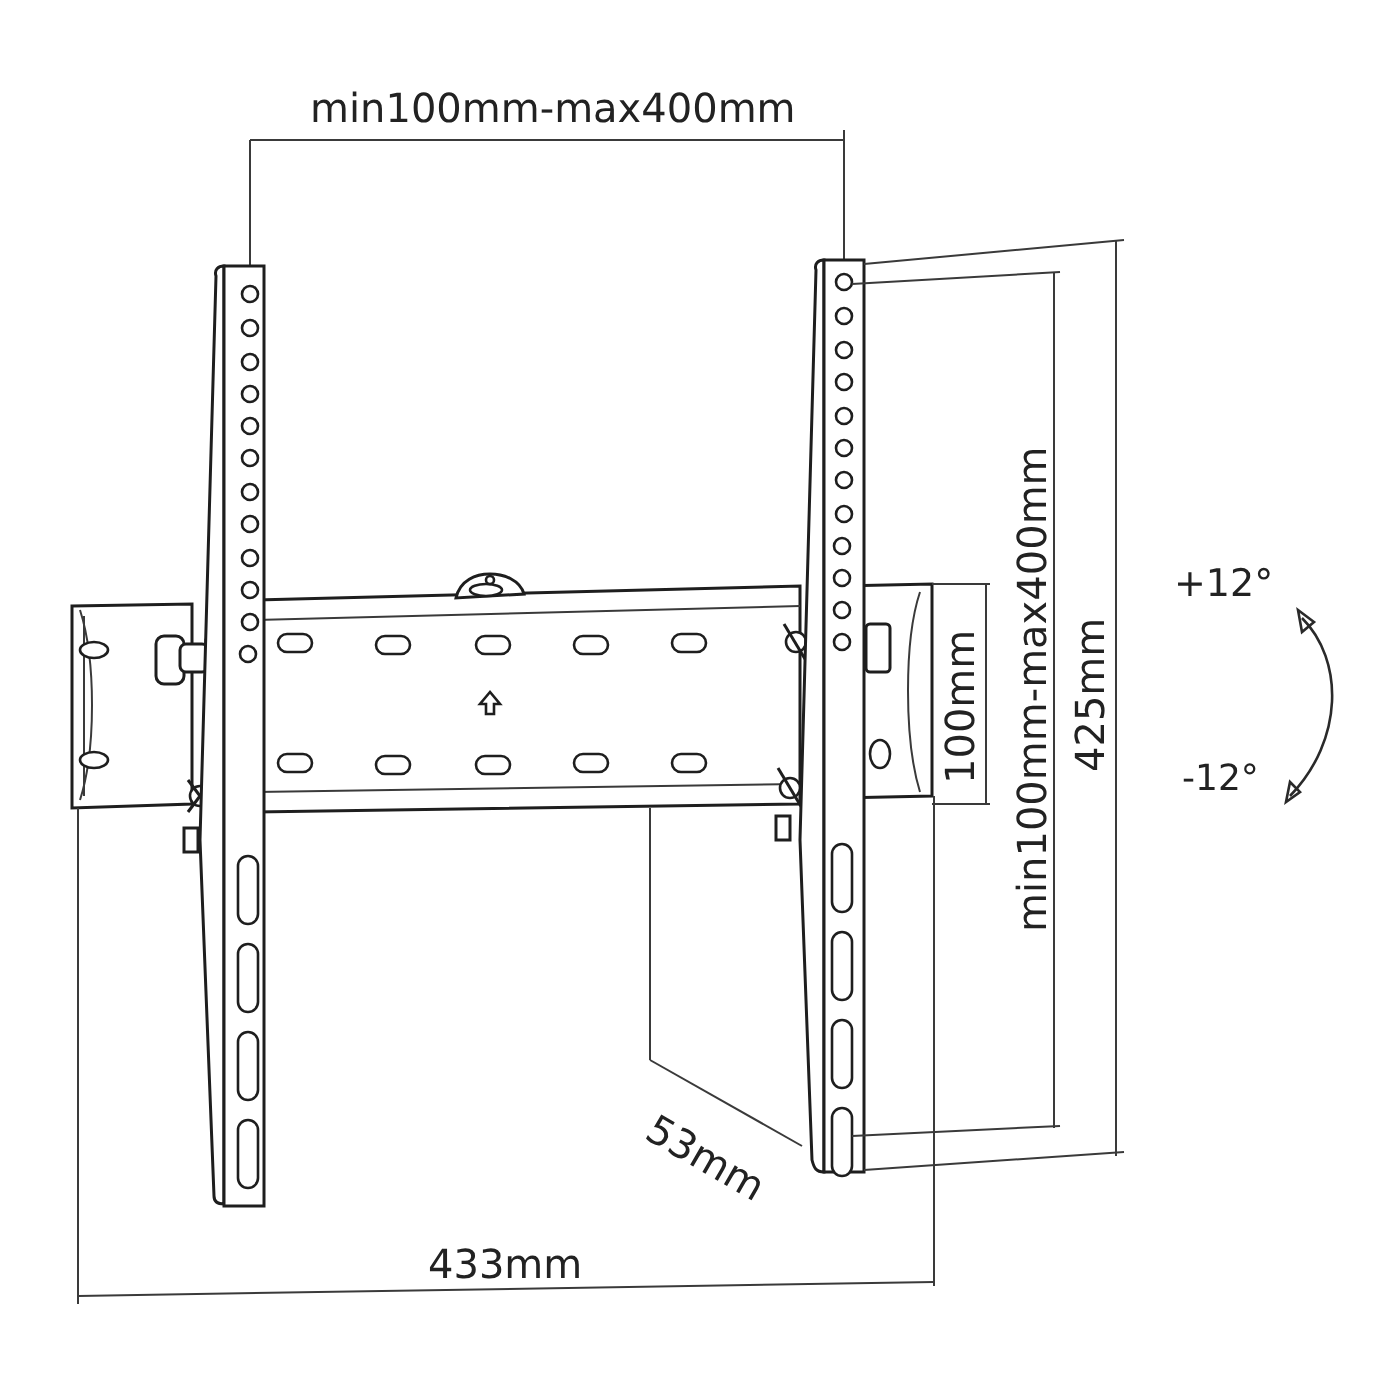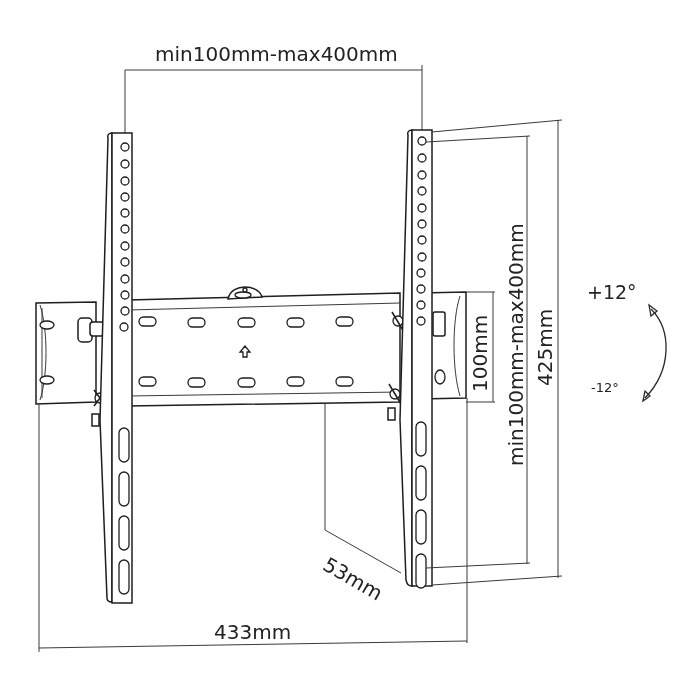--- a/index.html
+++ b/index.html
@@ -155,13 +155,13 @@
 <div class="lbl rot" style="left:470px; top:392px; transform: rotate(-90deg); font-size:20px;">100mm</div>
 
 <div class="lbl rot" style="left:535px; top:386px; transform: rotate(-90deg); font-size:20px;">425mm</div>
 
 <div class="lbl" style="left:214px; top:622px; font-size:20px;">433mm</div>
 
 <div class="lbl rot" style="left:330px; top:554px; transform: rotate(30deg); font-size:20px;">53mm</div>
 
 <div class="lbl" style="left:587px; top:283px; font-size:19px;">+12°</div>
 
-<div class="lbl" style="left:591px; top:381px; font-size:13px;">-12°</div>
+<div class="lbl" style="left:591px; top:381px; font-size:18px;">-12°</div>
 
 </body></html>

